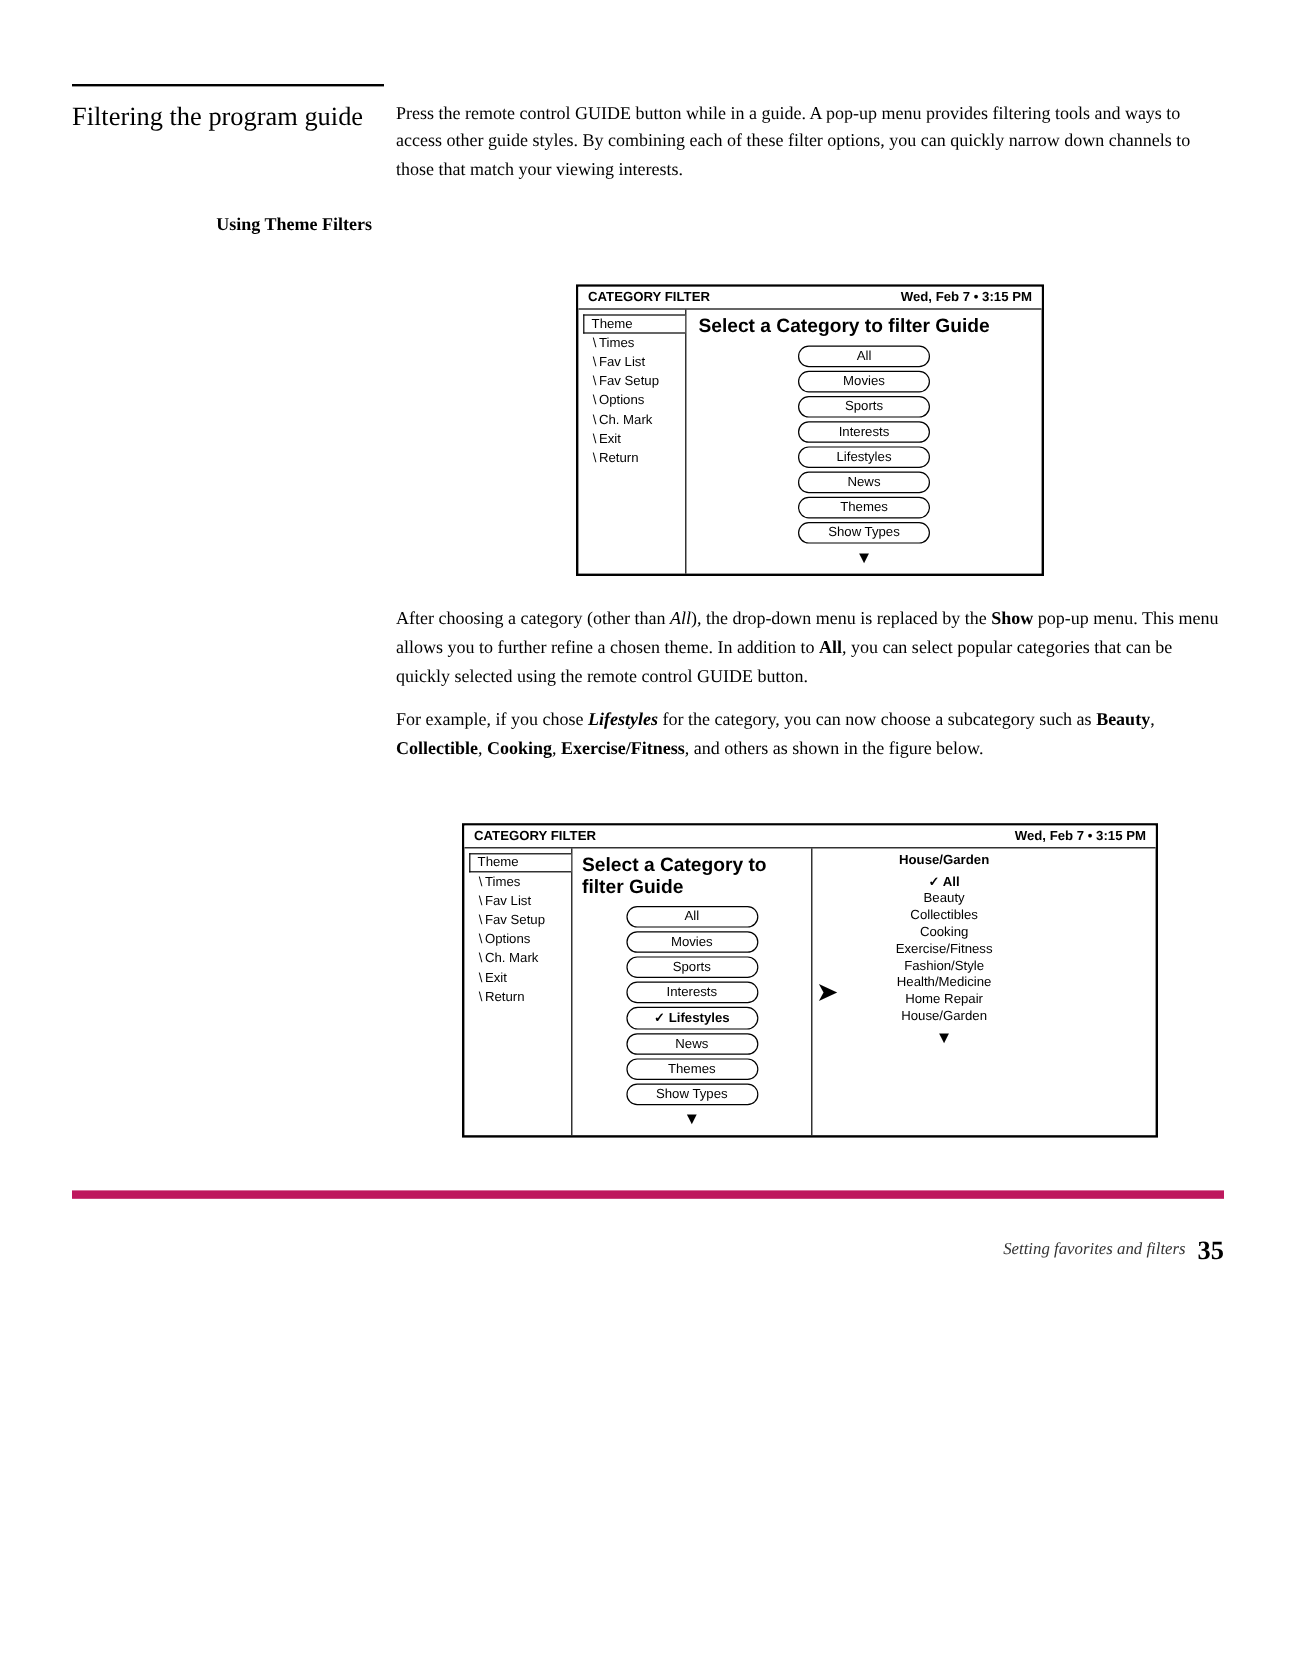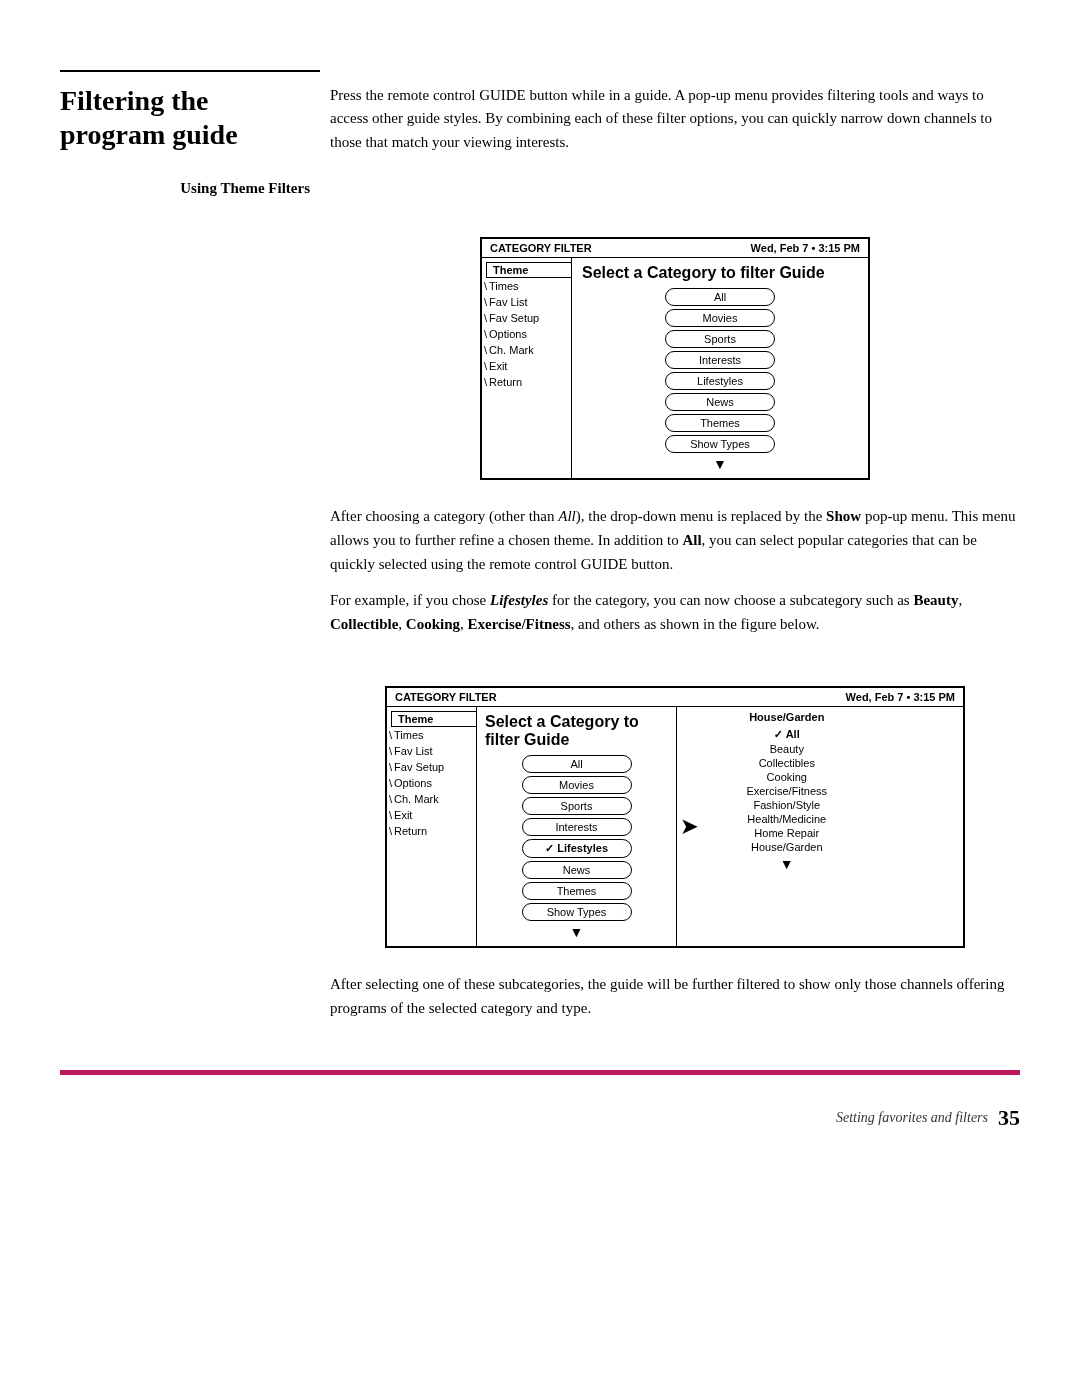--- a/index.html
+++ b/index.html
@@ -27,22 +27,22 @@
       margin-bottom: 12px;
     }
 
     .section-header {
       display: flex;
       align-items: flex-start;
       margin-bottom: 24px;
     }
 
     .section-title {
-      font-size: 28px;
-      font-weight: bold;
+      font-size: 22px;
+      font-weight: normal;
       width: 270px;
       min-width: 270px;
       line-height: 1.2;
       padding-right: 20px;
     }
 
     .section-body {
       flex: 1;
       font-size: 15px;
       line-height: 1.55;
@@ -106,32 +106,32 @@
       display: flex;
     }
 
     .cf-left-menu {
       width: 90px;
       border-right: 1px solid #000;
       padding: 4px 0;
     }
 
     .cf-menu-item {
-      padding: 2px 2px;
+      padding: 2px 12px;
       font-size: 11px;
       position: relative;
     }
 
     .cf-menu-item.tabbed {
       background: #fff;
       border: 1px solid #000;
       border-right: none;
       margin-left: 4px;
       padding: 1px 6px;
-      font-weight: bold;
+      font-weight: normal;
     }
 
     .cf-menu-item.with-arrow::before {
       content: '\\';
       margin-right: 2px;
     }
 
     .cf-right-panel {
       flex: 1;
       padding: 6px 10px;
@@ -225,21 +225,21 @@
 
     .paragraph-section p {
       margin-bottom: 12px;
     }
 
     .footer-line {
       display: flex;
       justify-content: flex-end;
       align-items: center;
       padding-top: 30px;
-      border-top: 5px solid #be185d;
+      border-top: 7px solid #be185d;
       margin-top: 20px;
     }
 
     .footer-text {
       font-style: italic;
       font-size: 14px;
       color: #333;
       margin-right: 10px;
     }
 
@@ -362,22 +362,19 @@
             <div class="cf-right-item">Health/Medicine</div>
             <div class="cf-right-item">Home Repair</div>
             <div class="cf-right-item">House/Garden</div>
             <div class="cf-down-arrow">▼</div>
           </div>
         </div>
       </div>
     </div>
   </div>
 
-  <div class="paragraph-section">
-    <p>After selecting one of these subcategories, the guide will be further filtered to show only those channels offering programs of the selected category and type.</p>
-  </div>
 
   <div class="footer-line">
     <span class="footer-text">Setting favorites and filters</span>
     <span class="footer-page">35</span>
   </div>
 
 </div>
 
 </body></html>

